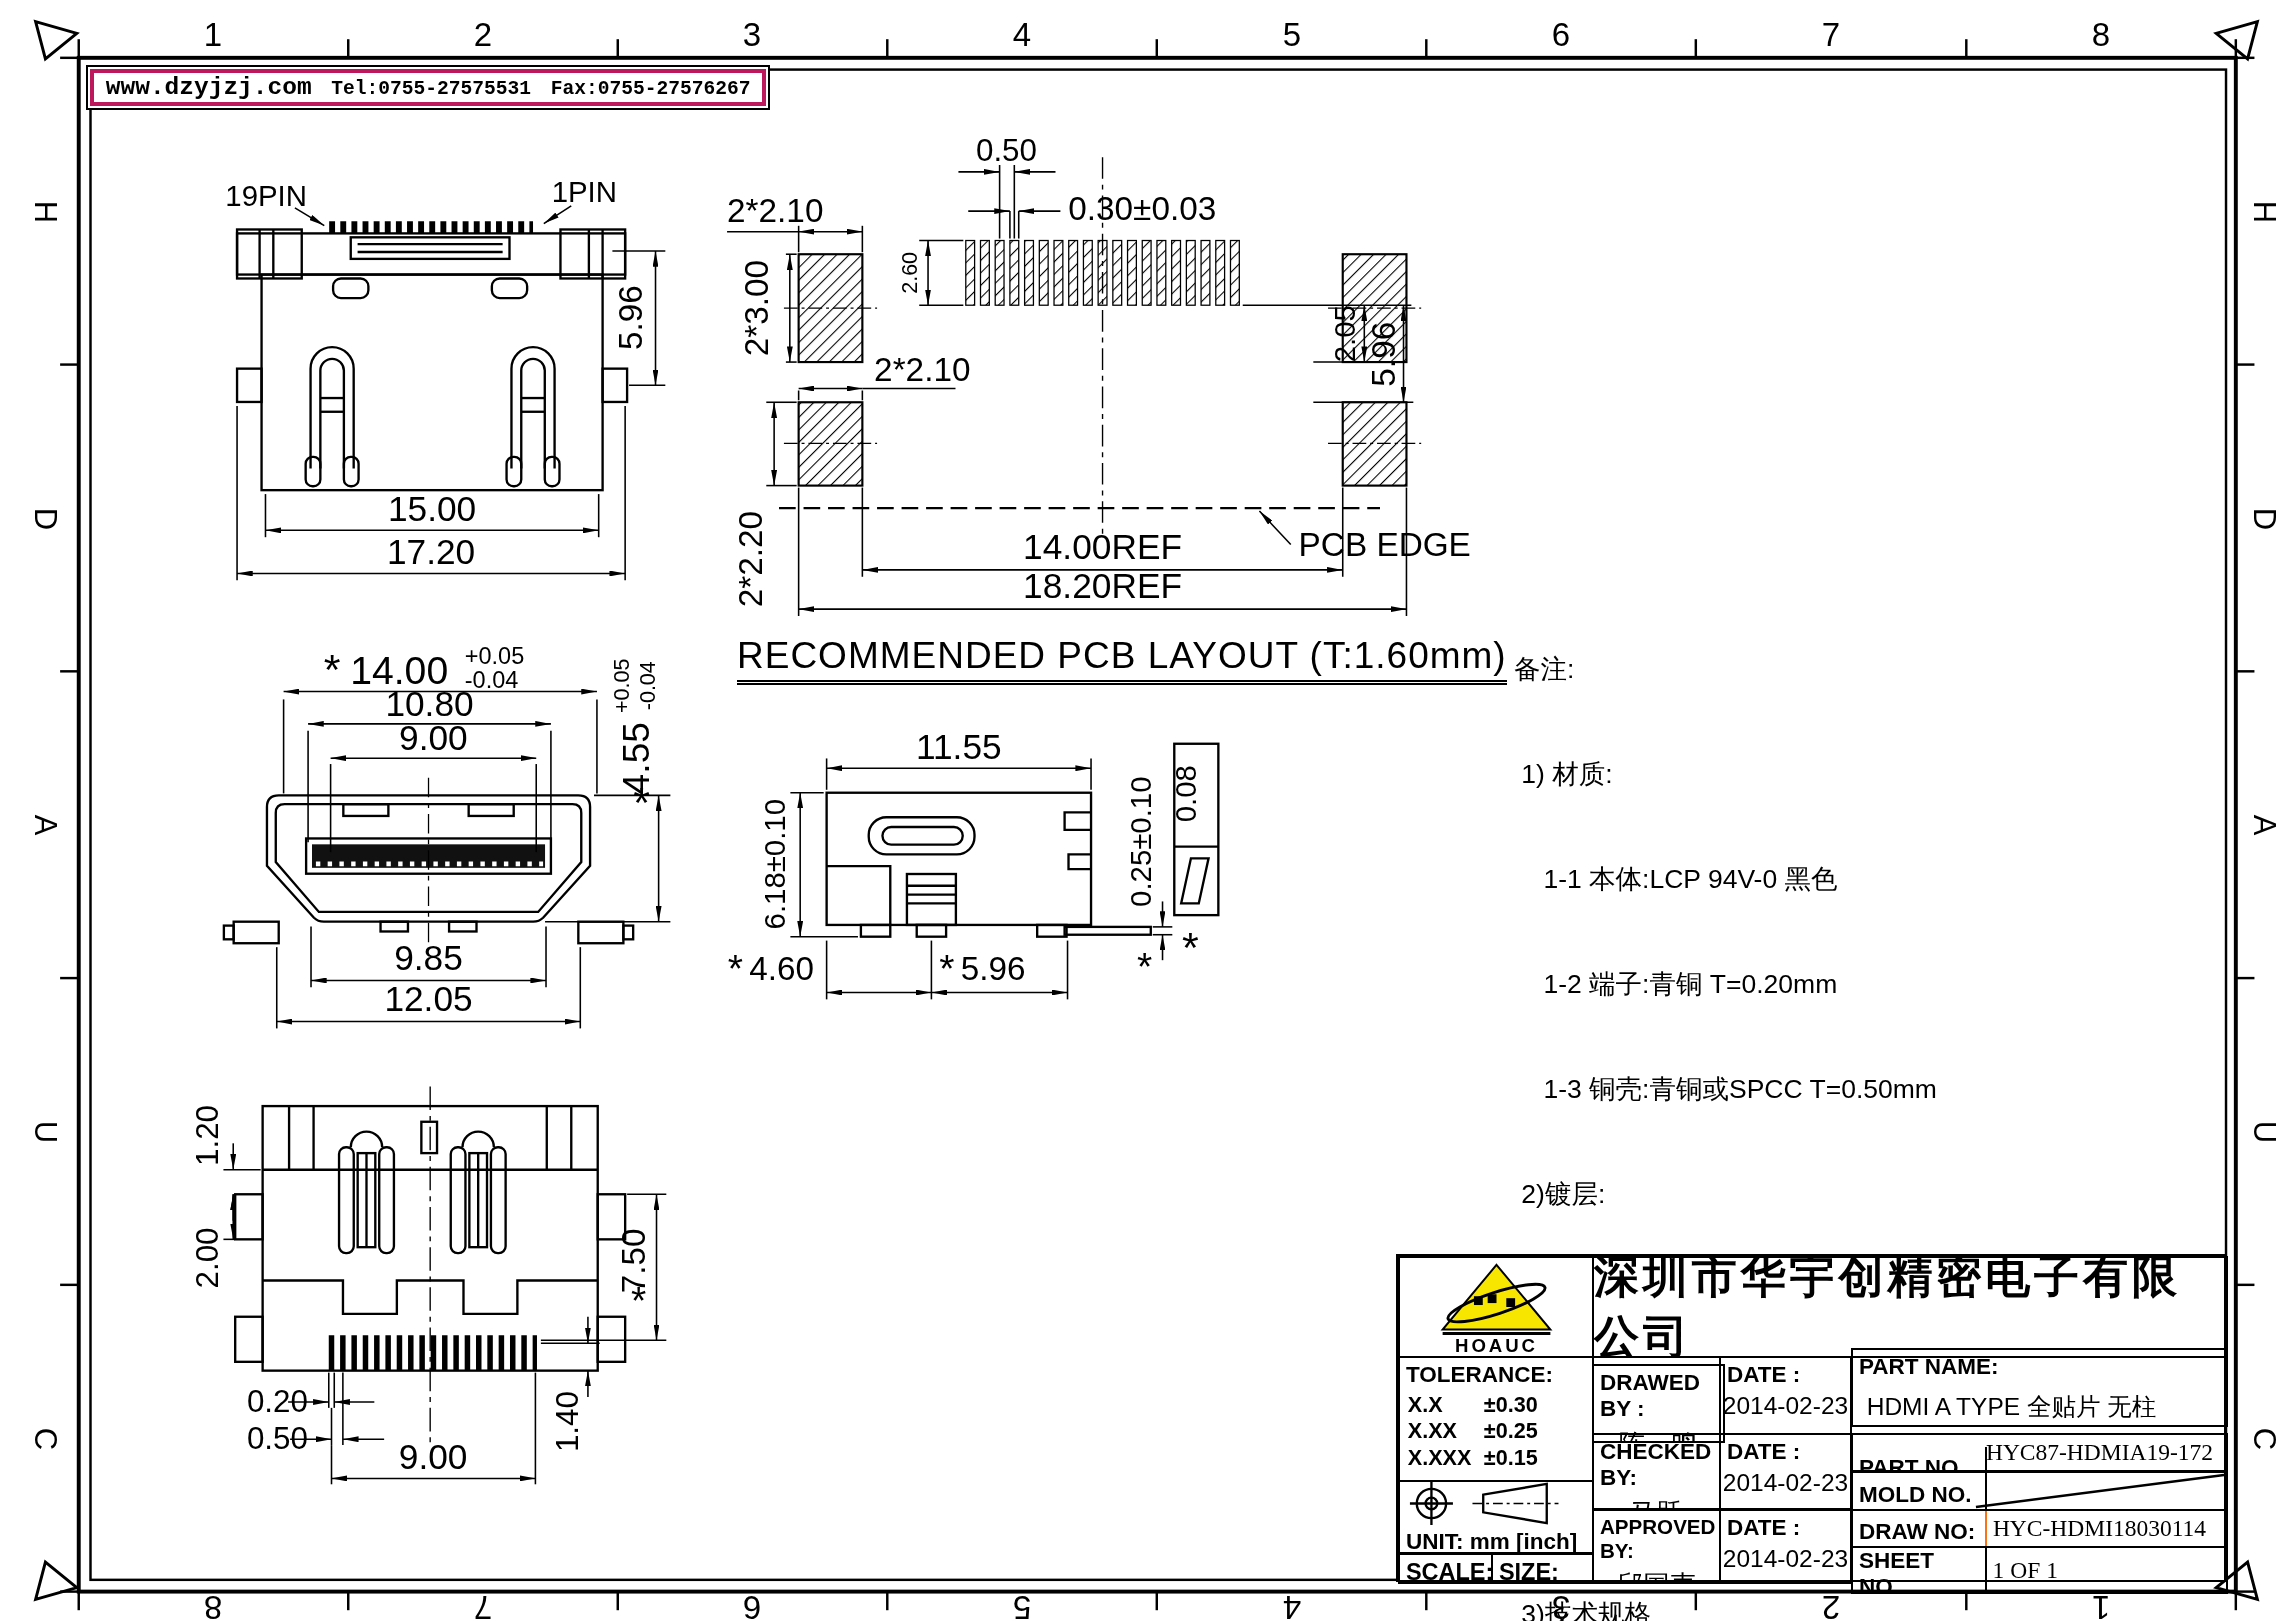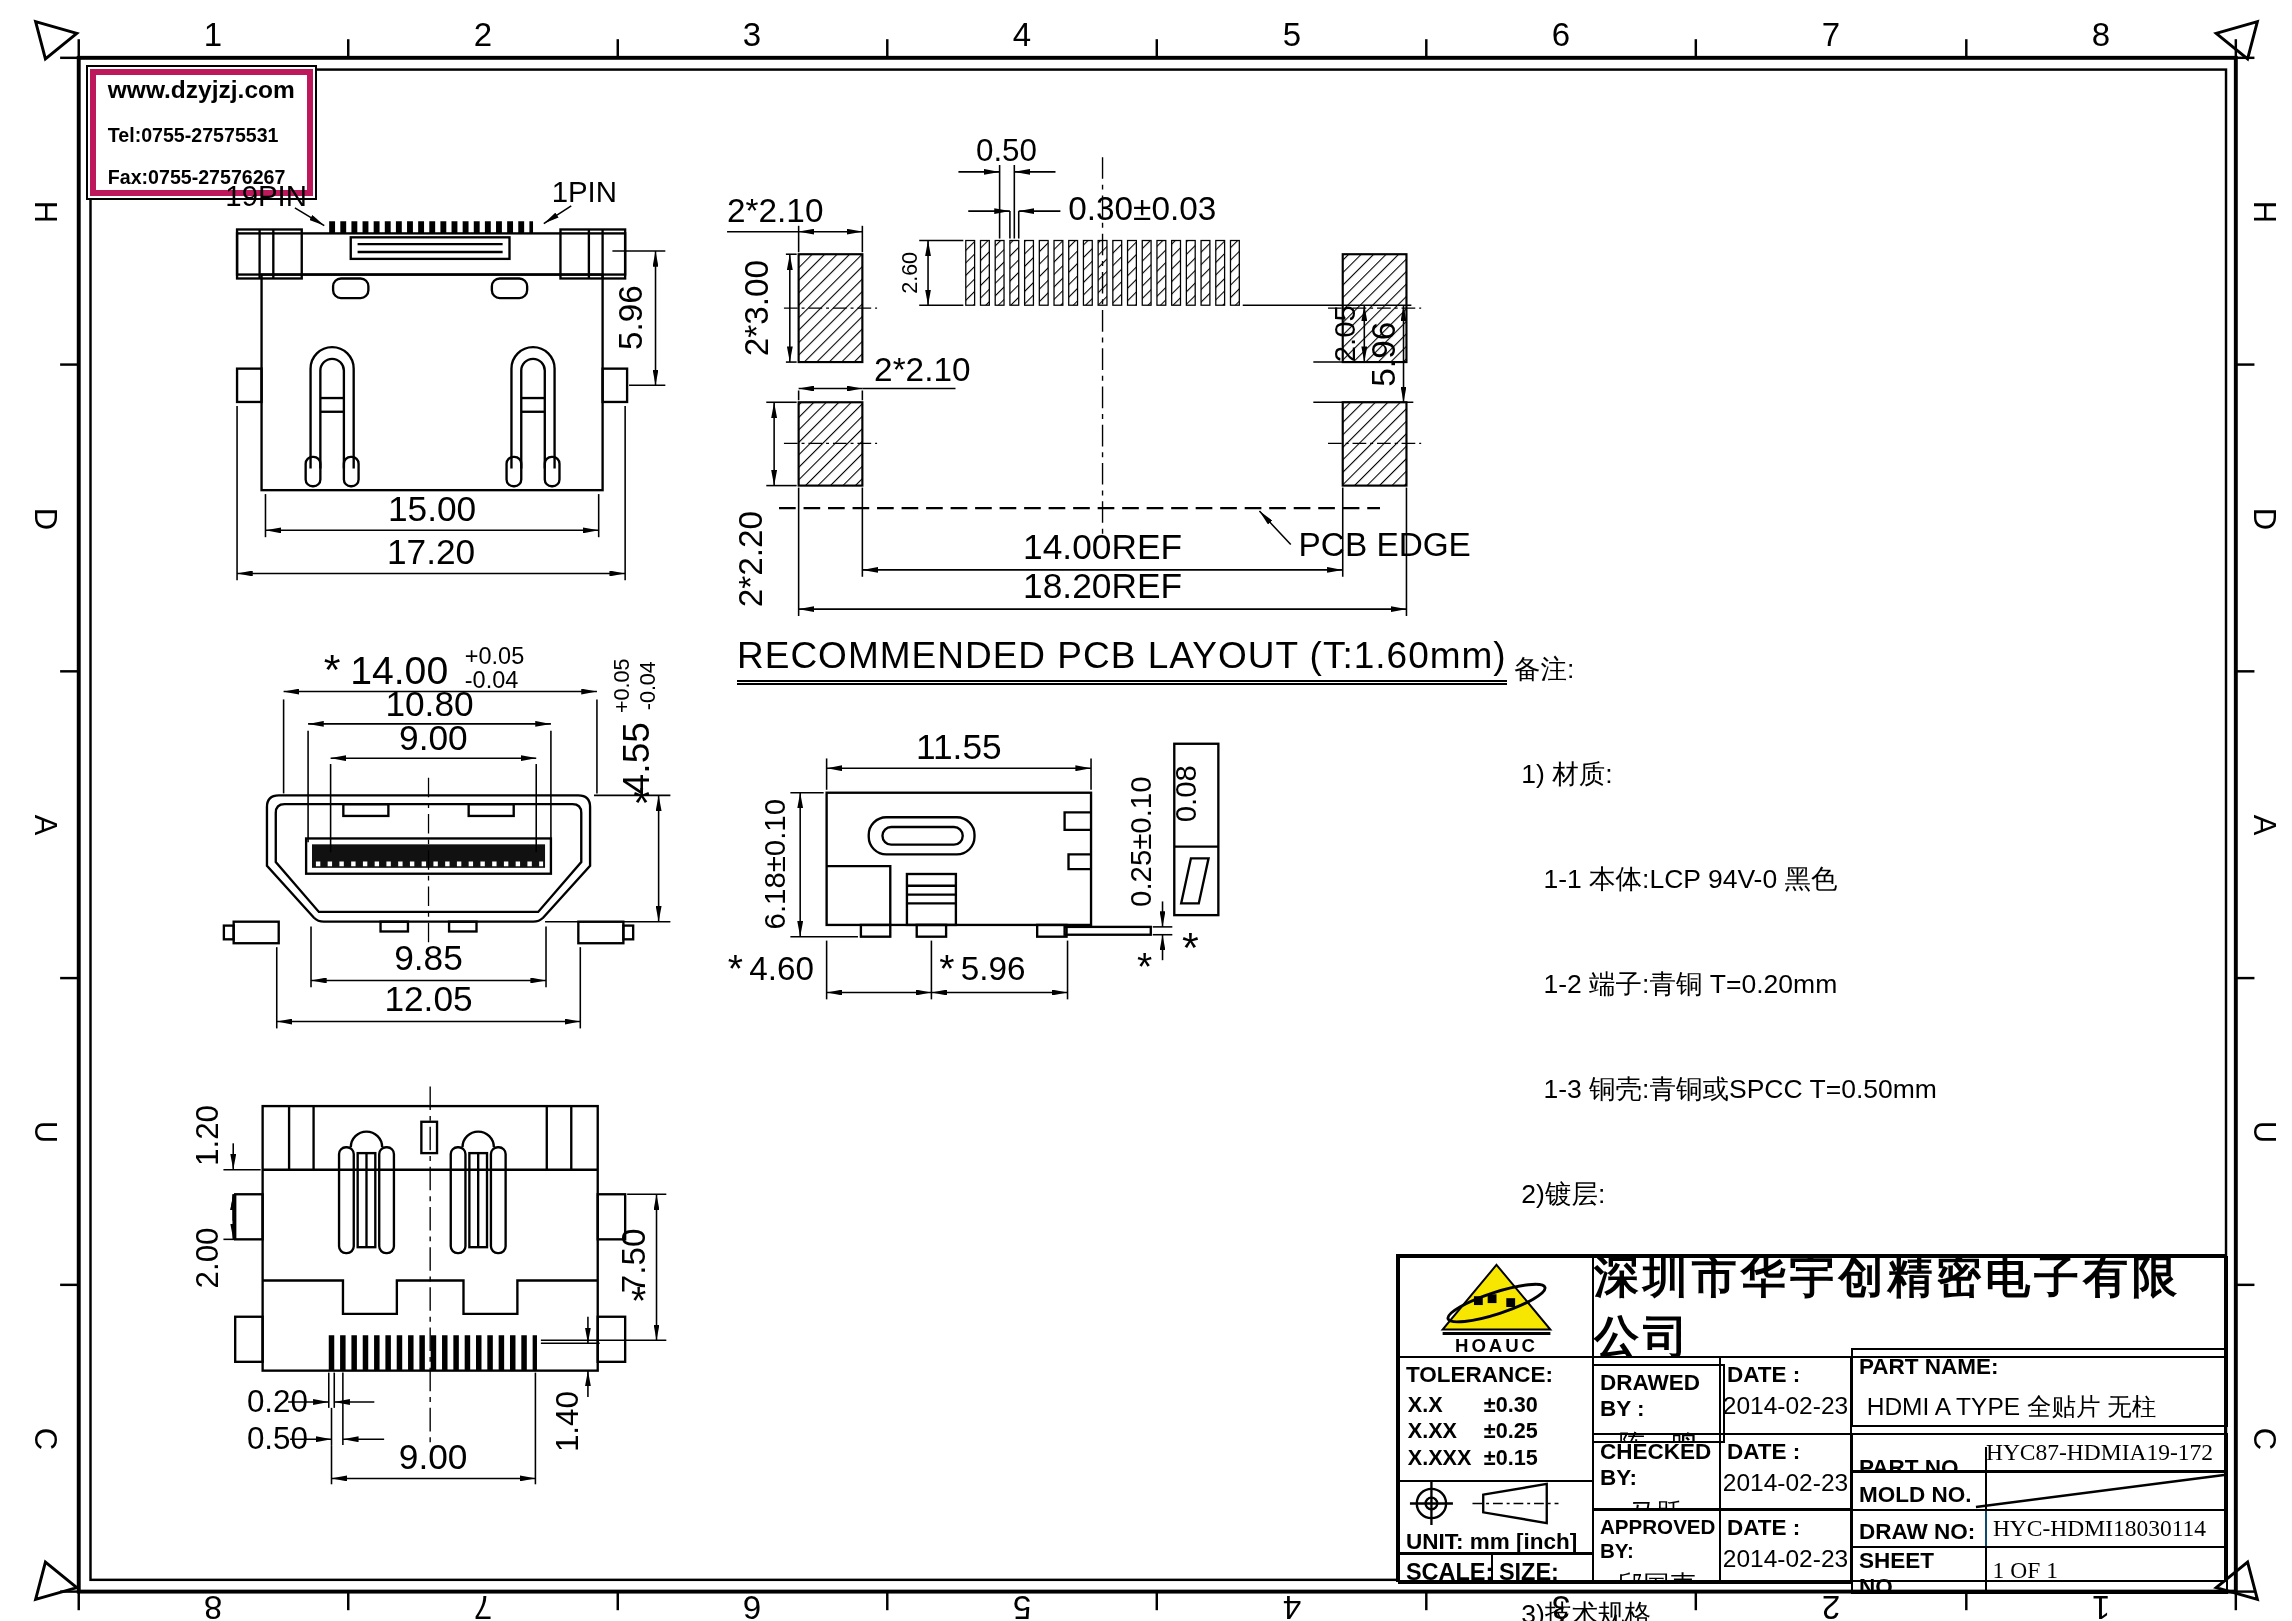--- a/index.html
+++ b/index.html
@@ -12,22 +12,22 @@
   .t22{font-size:22px}.t24{font-size:24px}.t30{font-size:30px}
   .t32{font-size:32px}.t34{font-size:34px}.t36{font-size:36px}.t38{font-size:38px}
   .t40{font-size:40px}.t44{font-size:44px}
   .colnum{position:absolute;top:15.7px;width:270px;text-align:center;font-size:33px;}
   .colnum-b{position:absolute;top:1588px;width:270px;text-align:center;font-size:33px;}
   .colnum-b span{display:inline-block;transform:rotate(180deg);}
   .rowletter{position:absolute;width:33px;height:307px;display:flex;align-items:center;
              justify-content:center;font-size:31px;}
   .rowletter span{display:inline-block;transform:rotate(90deg);}
   .hdrbox{border:2.5px solid #000;padding:2px;background:#fff;}
-  .hdrbox .in{border:6px solid #be185d;padding:1px 11.8px;display:flex;gap:19.6px;align-items:baseline;
-              font-family:Liberation Sans, sans-serif;font-weight:bold;flex-direction:column;}
+  .hdrbox .in{border:4px solid #be185d;padding:1px 11.8px;display:flex;gap:19.6px;align-items:baseline;
+              font-family:Liberation Mono, monospace;font-weight:bold;}
   .hdr-web{font-size:24.5px;}
   .hdr-tel,.hdr-fax{font-size:19.6px;}
   .pcbcap{position:absolute;left:737px;top:635px;font-size:37px;letter-spacing:1px;}
   .pcbcap span{border-bottom:5.9px double #000;padding-bottom:3.9px;}
   .notes{position:absolute;left:1514px;top:582px;font-size:26.5px;line-height:35px;
          white-space:pre;font-weight:500;}
   .tb{position:absolute;left:1396px;top:1254px;width:830px;height:328px;
       border:2.9px solid #000;box-sizing:border-box;background:#fff;}
   .cell{position:absolute;border:2px solid #000;box-sizing:border-box;overflow:hidden;}
   .lbl{font-weight:bold;font-size:22.5px;padding:3.9px 5.9px;}
@@ -605,21 +605,21 @@
   <div class="cell" style="left:194px;top:253px;width:129px;height:75px">
     <div class="lbl" style="font-size:20.6px">APPROVED BY:</div>
     <div class="val-c">邱国夷</div>
   </div>
   <div class="cell" style="left:321px;top:253px;width:133px;height:75px">
     <div class="lbl">DATE :</div>
     <div class="val-c" style="font-size:24.5px">2014-02-23</div>
   </div>
 
   <div class="cell" style="left:453px;top:253px;width:377px;height:39px">
-    <div class="lbl" style="position:absolute;left:0;top:0;width:120px;height:100%;border-right:2px solid #0c4a6e;display:flex;align-items:center">DRAW NO:</div>
+    <div class="lbl" style="position:absolute;left:0;top:0;width:120px;height:100%;border-right:2px solid #f97316;display:flex;align-items:center">DRAW NO:</div>
     <div style="position:absolute;left:120px;top:0;right:0;height:100%;display:flex;align-items:center;justify-content:center;font-size:23.5px;font-family:'Liberation Serif',serif">HYC-HDMI18030114</div>
   </div>
 
   <div class="cell" style="left:453px;top:290px;width:377px;height:48px">
     <div class="lbl" style="position:absolute;left:0;top:0;width:120px;height:100%;border-right:2px solid #000;display:flex;align-items:center">SHEET NO.</div>
     <div style="position:absolute;left:120px;top:0;right:0;height:100%;display:flex;align-items:center;padding-left:19.6px;font-size:23.5px;font-family:'Liberation Serif',serif">1 OF 1</div>
   </div>
 </div>
 
 

